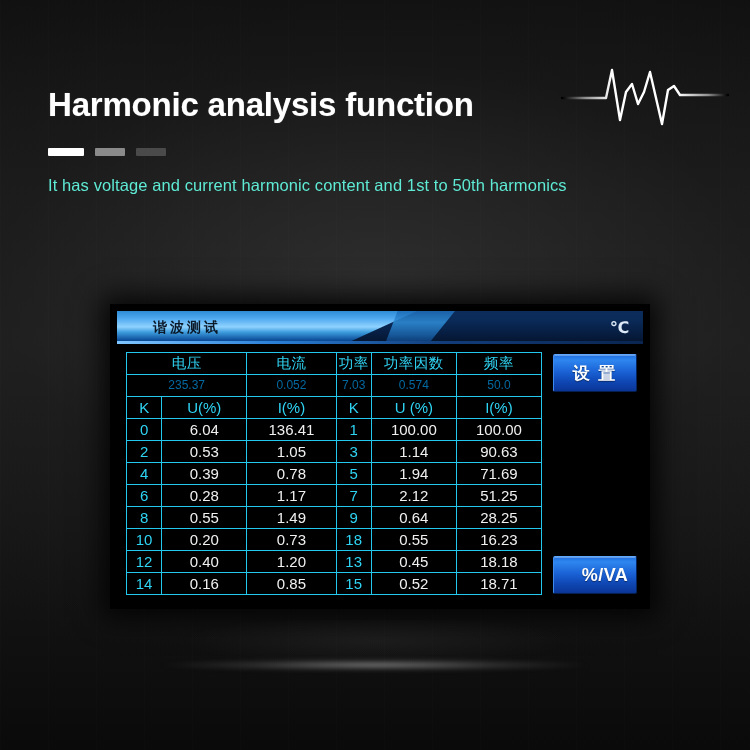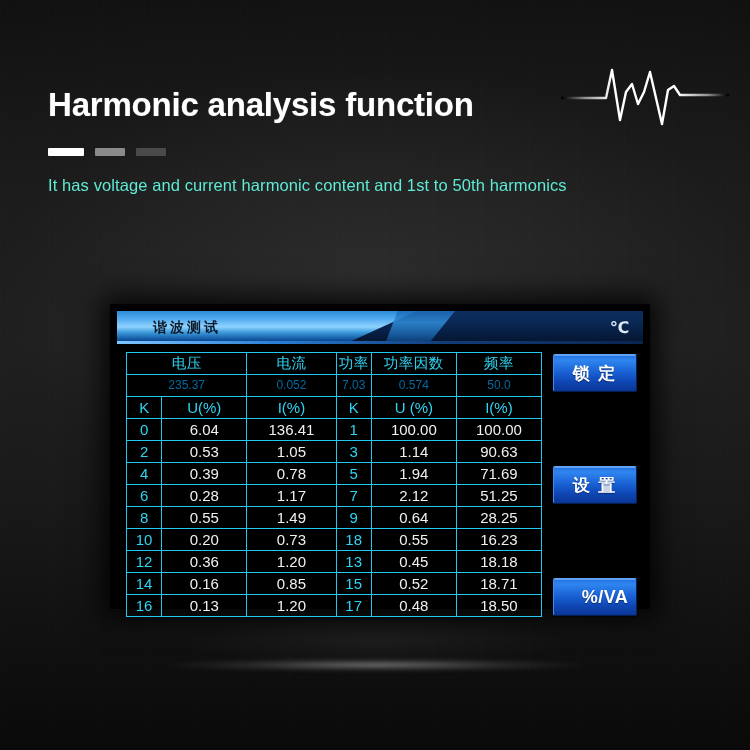--- a/index.html
+++ b/index.html
@@ -379,48 +379,39 @@
               <tr>
                 <td class="k-cell">10</td>
                 <td class="v-cell">0.20</td>
                 <td class="v-cell">0.73</td>
                 <td class="k-cell">18</td>
                 <td class="v-cell">0.55</td>
                 <td class="v-cell">16.23</td>
               </tr>
               <tr>
                 <td class="k-cell">12</td>
-                <td class="v-cell">0.36</td>
+                <td class="v-cell">0.40</td>
                 <td class="v-cell">1.20</td>
                 <td class="k-cell">13</td>
                 <td class="v-cell">0.45</td>
                 <td class="v-cell">18.18</td>
               </tr>
               <tr>
                 <td class="k-cell">14</td>
                 <td class="v-cell">0.16</td>
                 <td class="v-cell">0.85</td>
                 <td class="k-cell">15</td>
                 <td class="v-cell">0.52</td>
                 <td class="v-cell">18.71</td>
               </tr>
-              <tr>
-                <td class="k-cell">16</td>
-                <td class="v-cell">0.13</td>
-                <td class="v-cell">1.20</td>
-                <td class="k-cell">17</td>
-                <td class="v-cell">0.48</td>
-                <td class="v-cell">18.50</td>
-              </tr>
             </tbody>
         </table>
       </div>
 
       <div class="buttons" id="side-buttons">
-          <div class="btn">锁 定</div>
           <div class="btn">设 置</div>
           <div class="btn latin">%/VA</div>
         </div>
 
     </div>
   </div>
 </div>
 
 <div class="floor-glow2"></div>
 <div class="floor-glow"></div>

